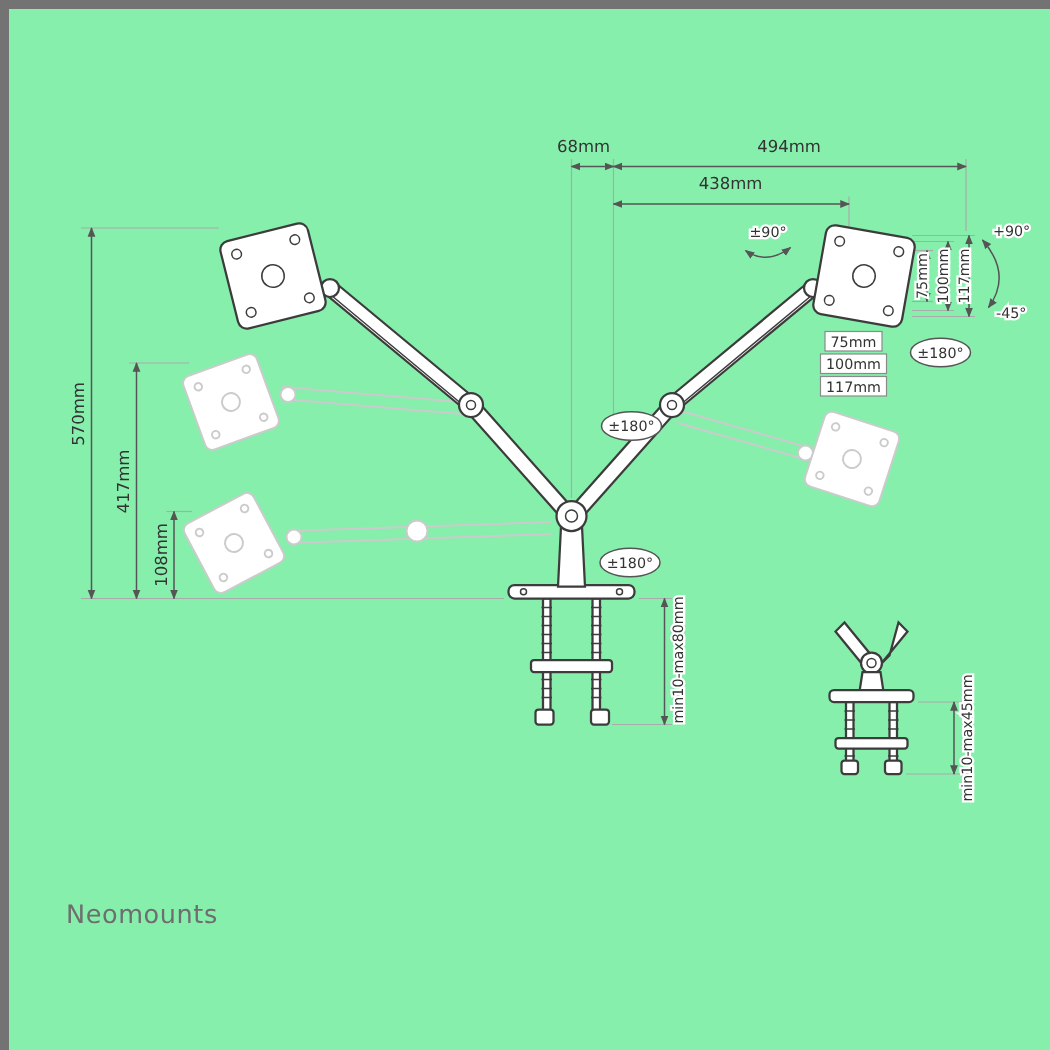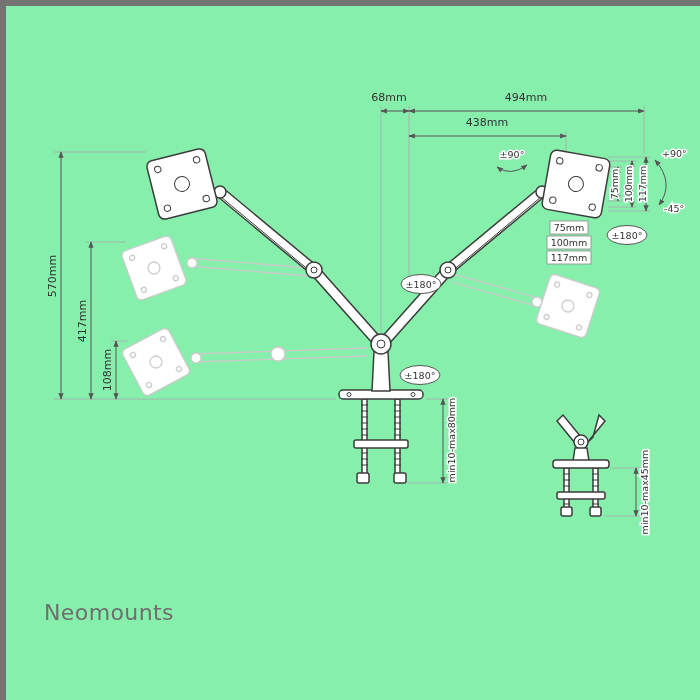--- a/index.html
+++ b/index.html
@@ -1,19 +1,19 @@
 <!DOCTYPE html>
 <html><head>
 <meta charset="utf-8">
 <style>
   html,body { margin:0; padding:0; background:#fff; }
   body { width:700px; height:700px; font-family:"DejaVu Sans", sans-serif; }
   .stage { position:relative; width:698px; height:698px; border:6px solid #737373; background:#86efac; overflow:hidden; }
   .stage svg { position:absolute; left:0; top:0; }
-  .brand { position:absolute; left:38px; top:594px; font-size:22px; color:#6e6e6e; letter-spacing:.4px; }
+  .brand { position:absolute; left:38px; top:594px; font-size:17px; color:#6e6e6e; letter-spacing:.4px; }
 
   svg text { font-family:"DejaVu Sans", sans-serif; fill:#333; }
   .lbl  { font-size:11px; }
   .sm   { font-size:9.5px; }
   .halo { paint-order:stroke; stroke:#fff; stroke-width:3px; }
   .ext  { stroke:#aaa; stroke-width:.8; fill:none; }
   .dim  { stroke:#555; stroke-width:1; fill:none; }
   .part { stroke:#3c3c3c; stroke-width:1.5; fill:#fff; }
   .thin { stroke:#3c3c3c; stroke-width:1; fill:#fff; }
   .ghost{ stroke:#cbcbcb; stroke-width:1.3; fill:#fff; }

